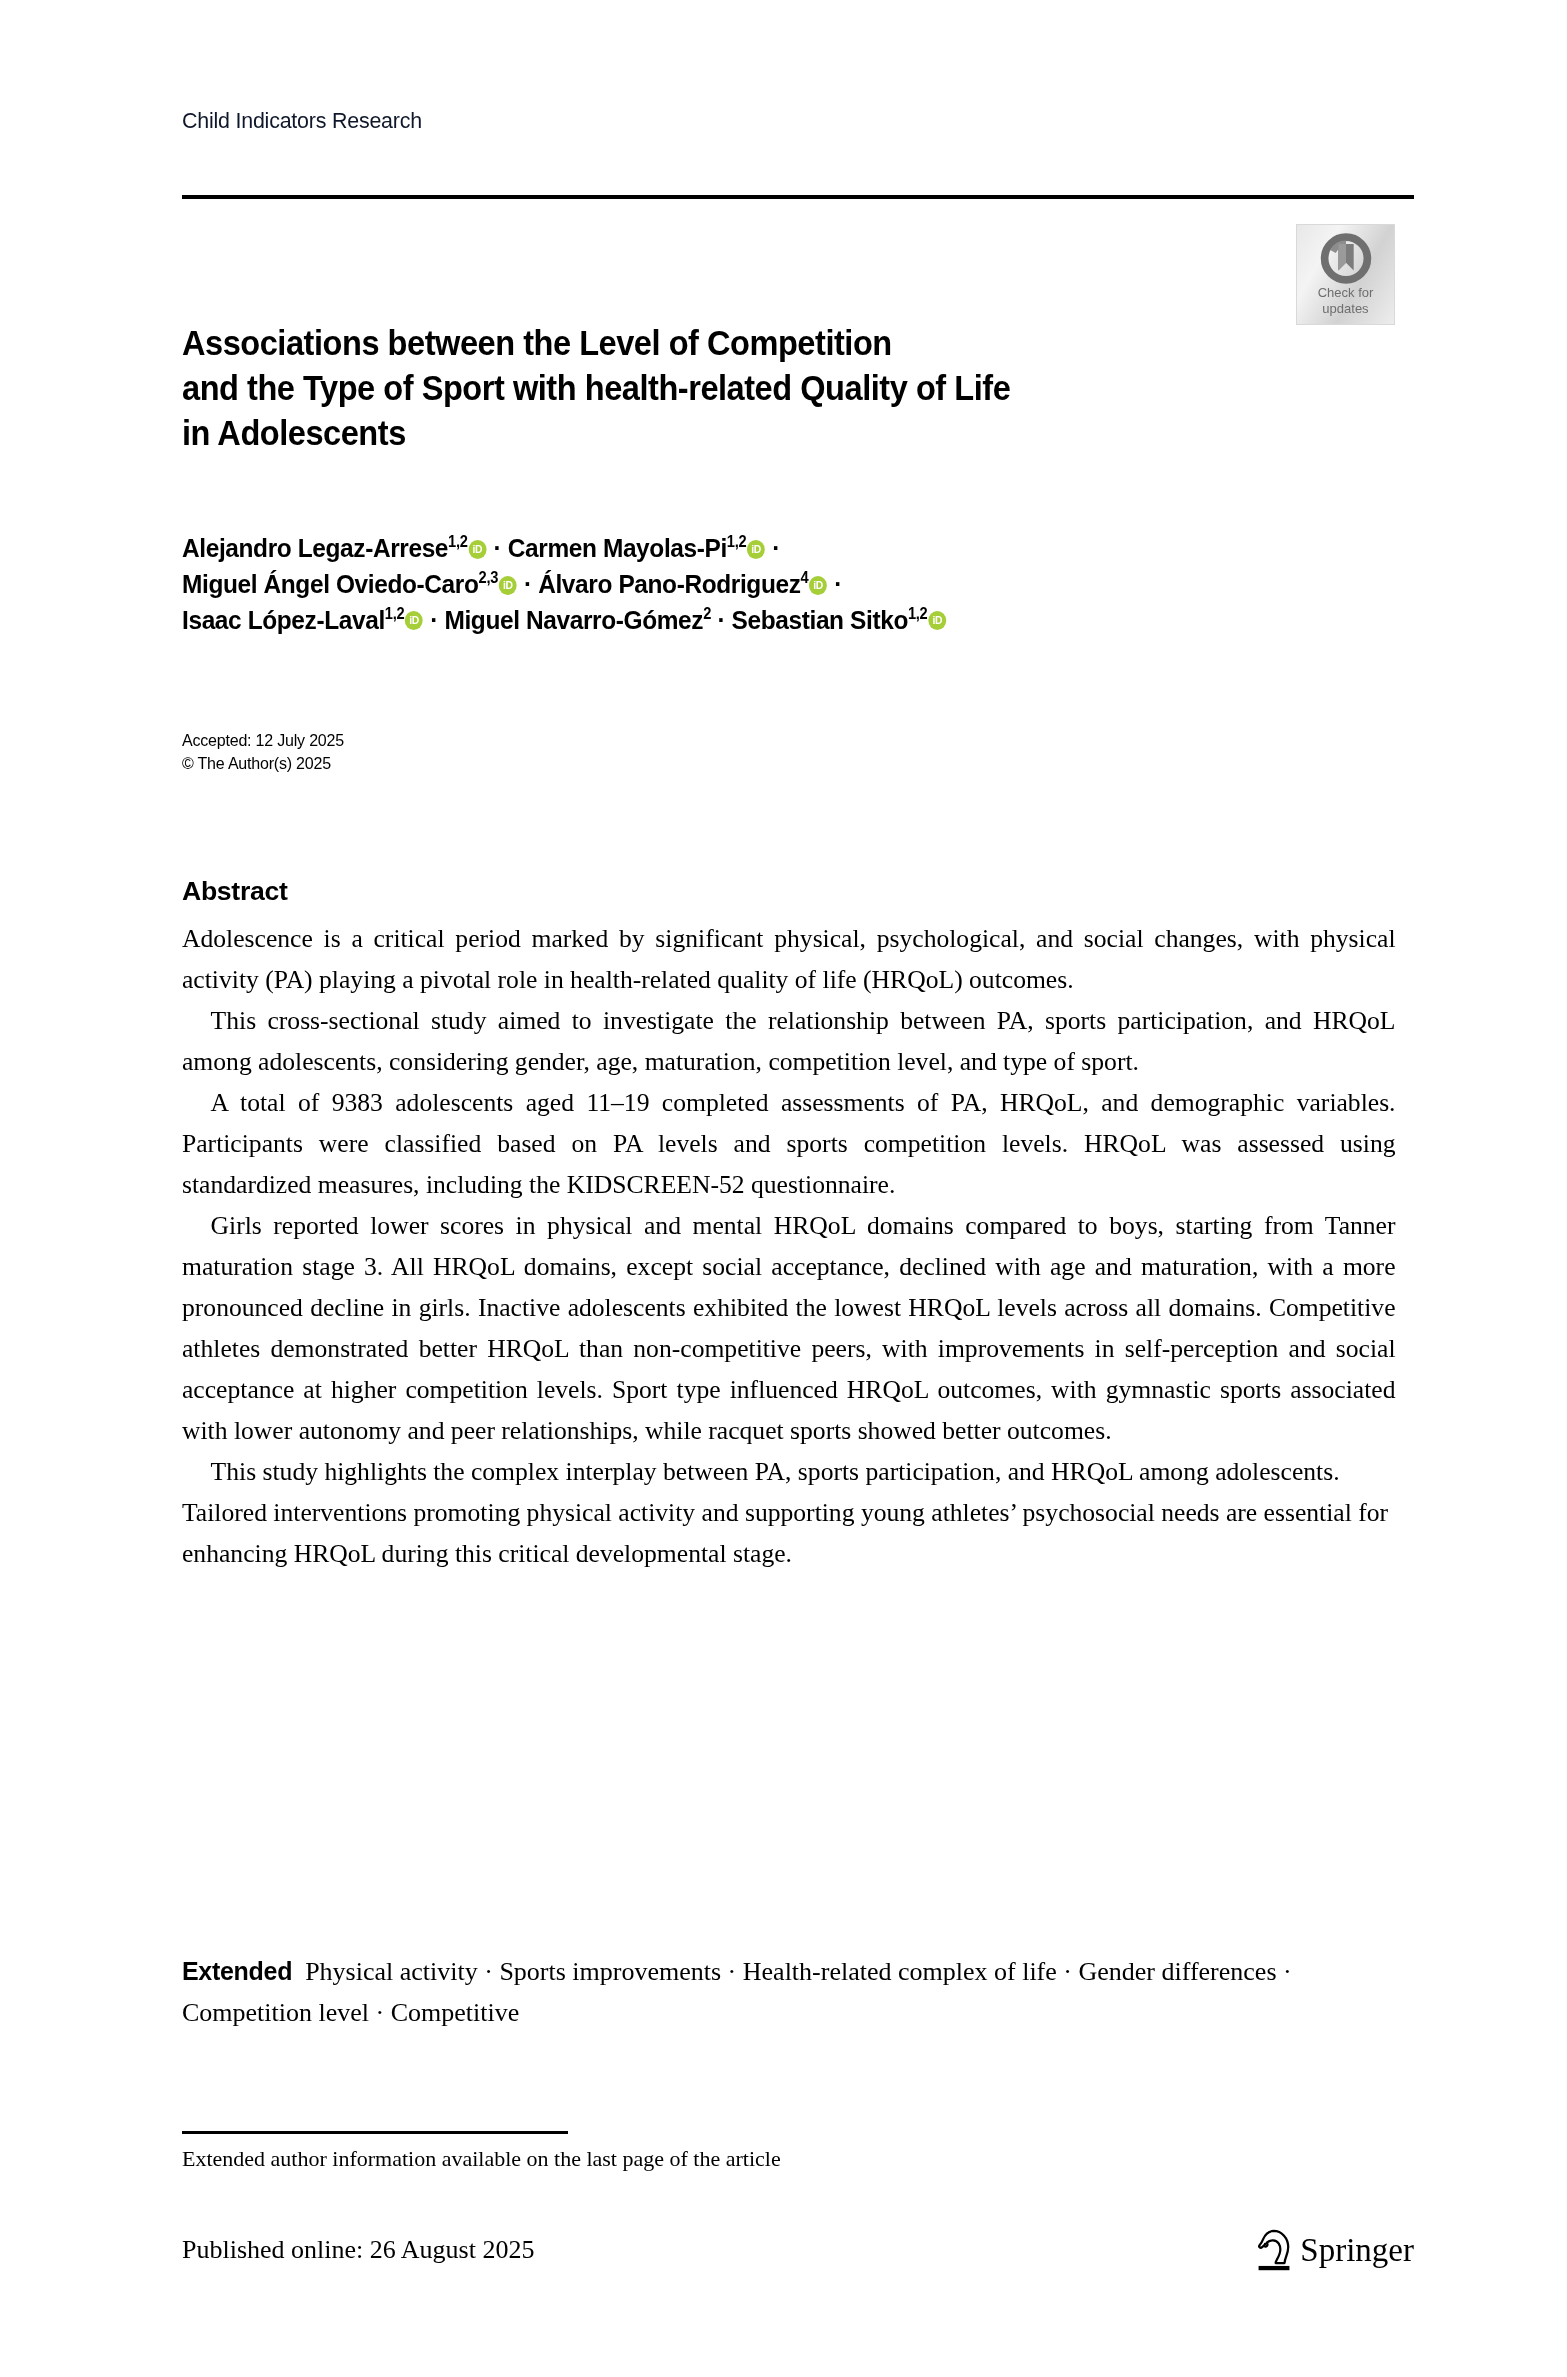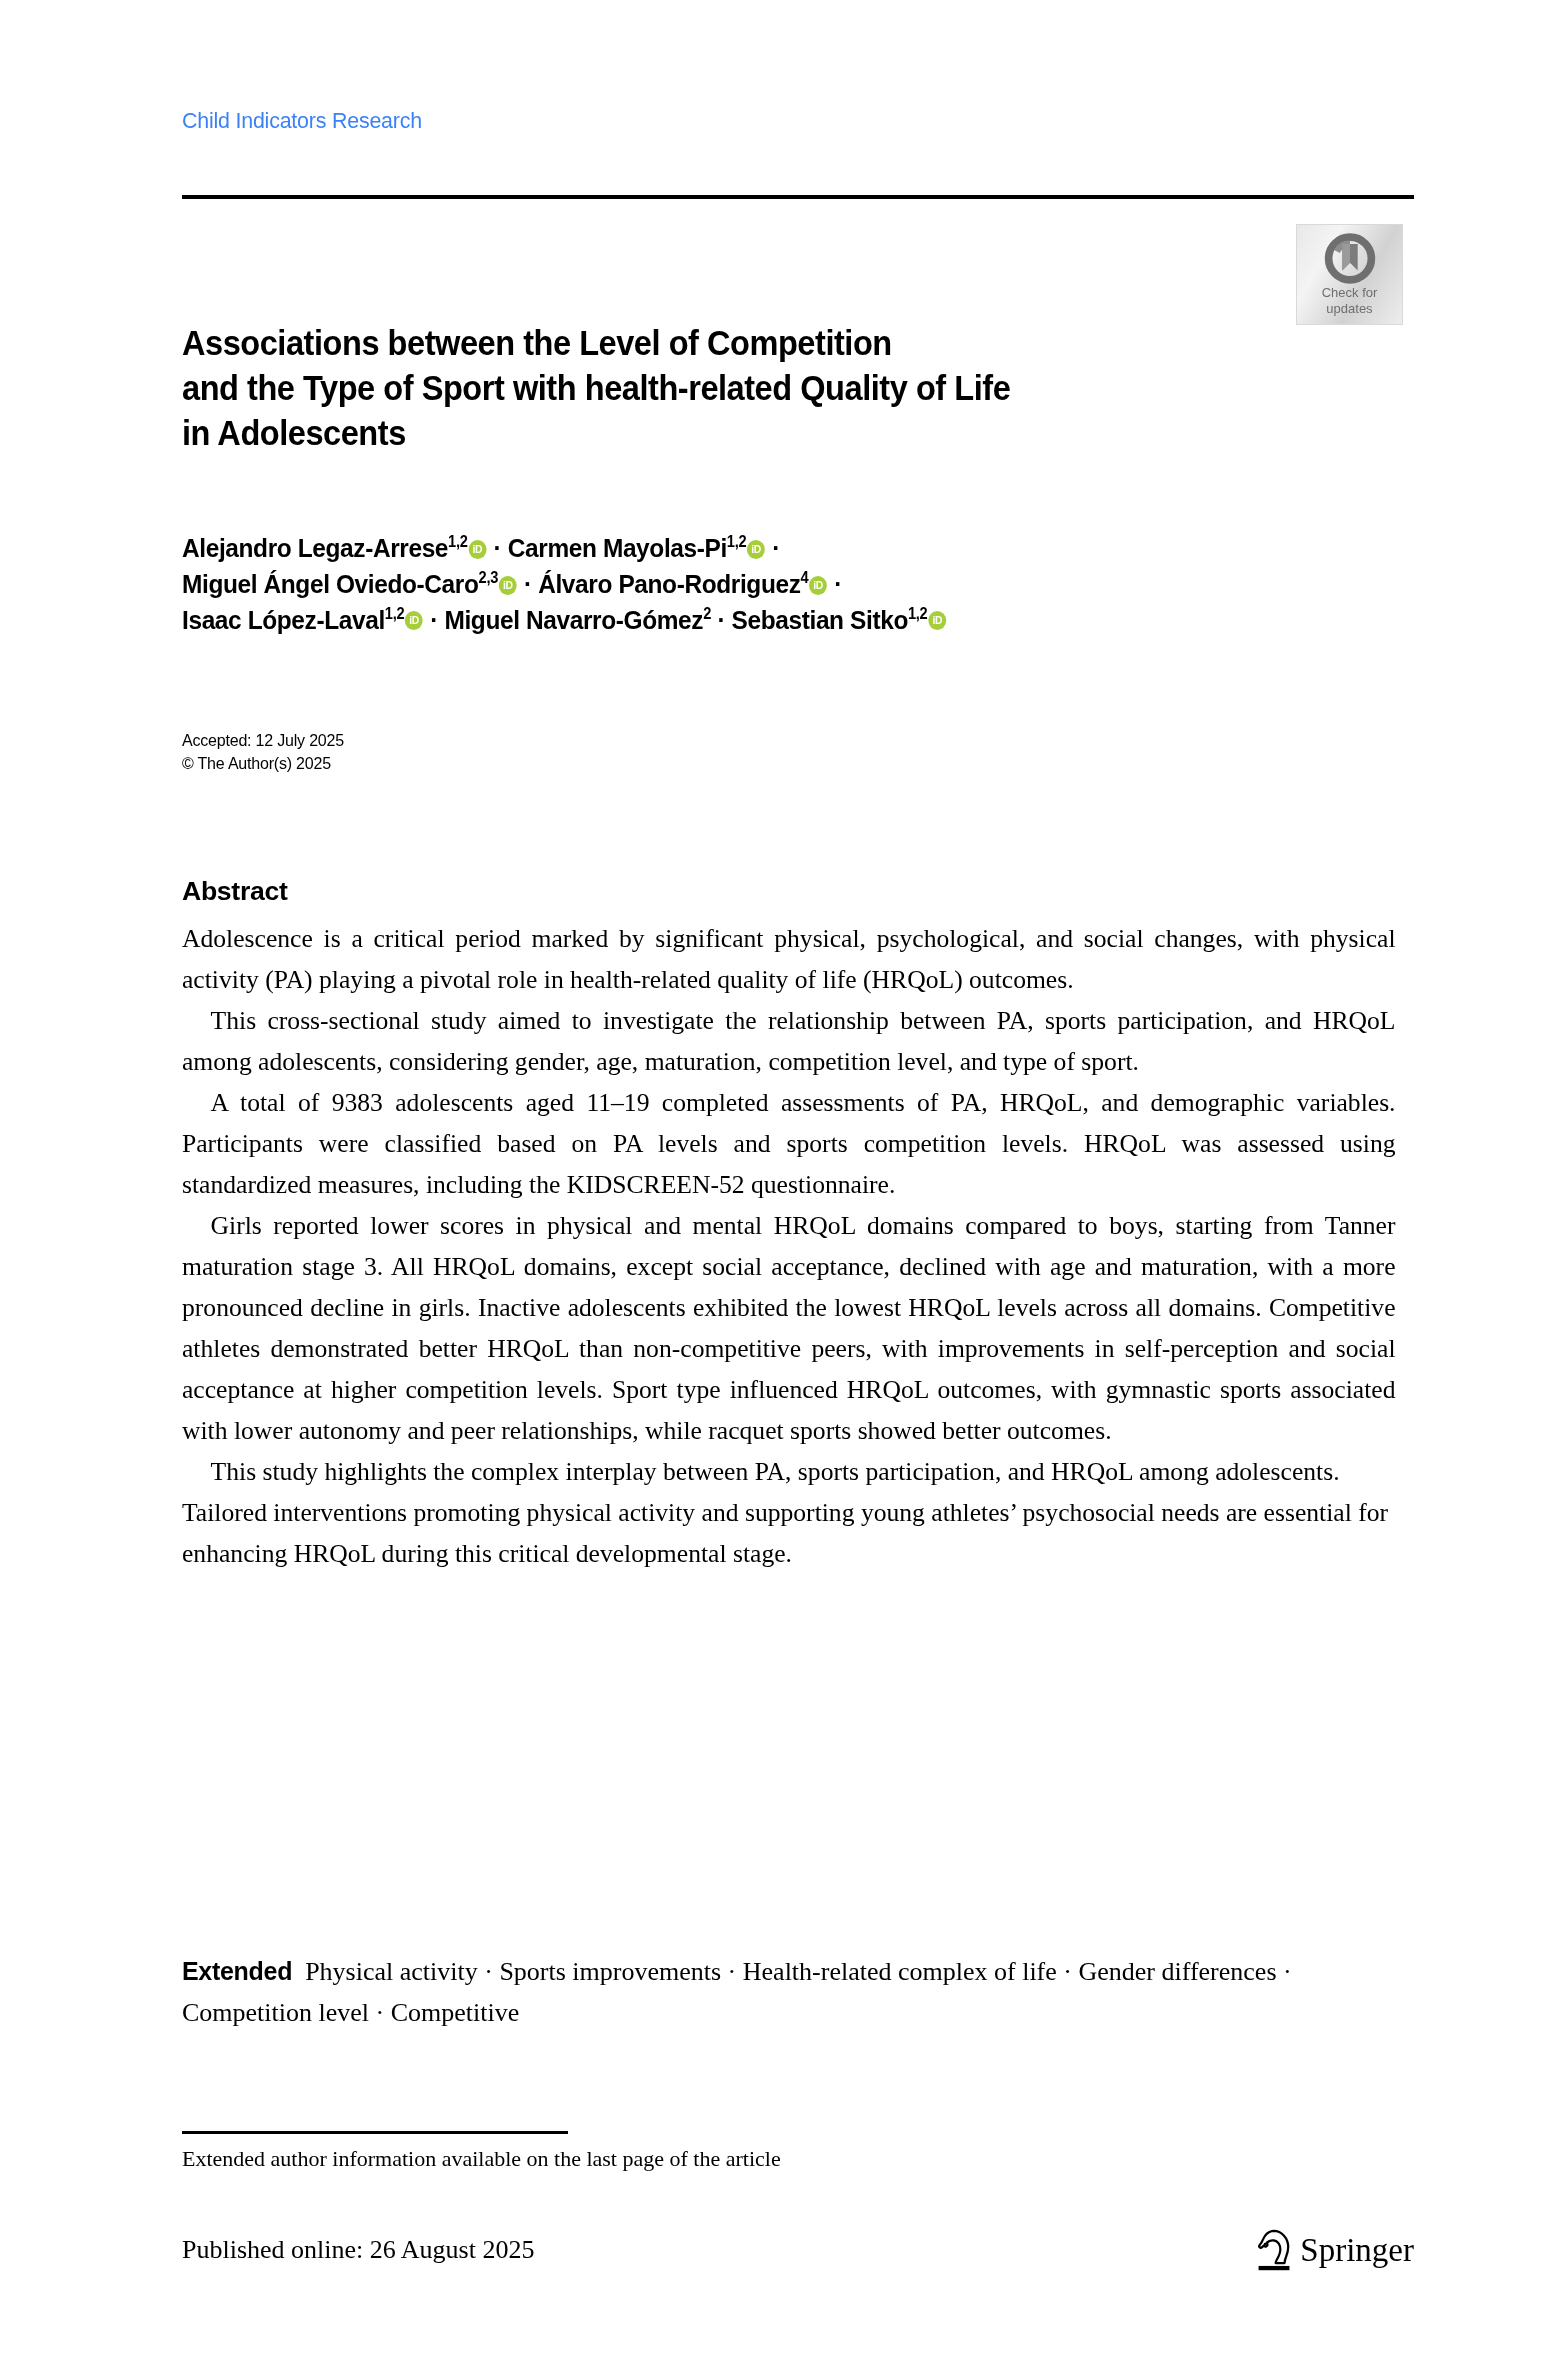--- a/index.html
+++ b/index.html
@@ -27,39 +27,39 @@
   
   .journal-head {
     position: absolute;
     left: 182px;
     top: 106px;
     width: 1028px;
     font-family: "Liberation Sans", sans-serif;
     font-size: 21.4px;
     line-height: 1.42;
     letter-spacing: -0.2px;
-    color: #3b82f6;
+    color: #0f172a;
   }
   .journal-head div { white-space: nowrap; }
 
   .head-rule {
     position: absolute;
     left: 182px;
     top: 195px;
     width: 1232px;
     height: 4.3px;
     background: #000;
   }
 
   
   .crossmark {
     position: absolute;
     left: 1296px;
     top: 224px;
-    width: 107px;
+    width: 99px;
     height: 101px;
     background: linear-gradient(120deg, #e8e8e8 0%, #f4f4f4 28%, #d2d2d2 62%, #ededed 100%);
     border: 0.9px solid #d9d9d9;
     box-sizing: border-box;
     text-decoration: underline;
   }
   .crossmark .cm-mark {
     position: absolute;
     left: 50%;
     top: 6.9px;

